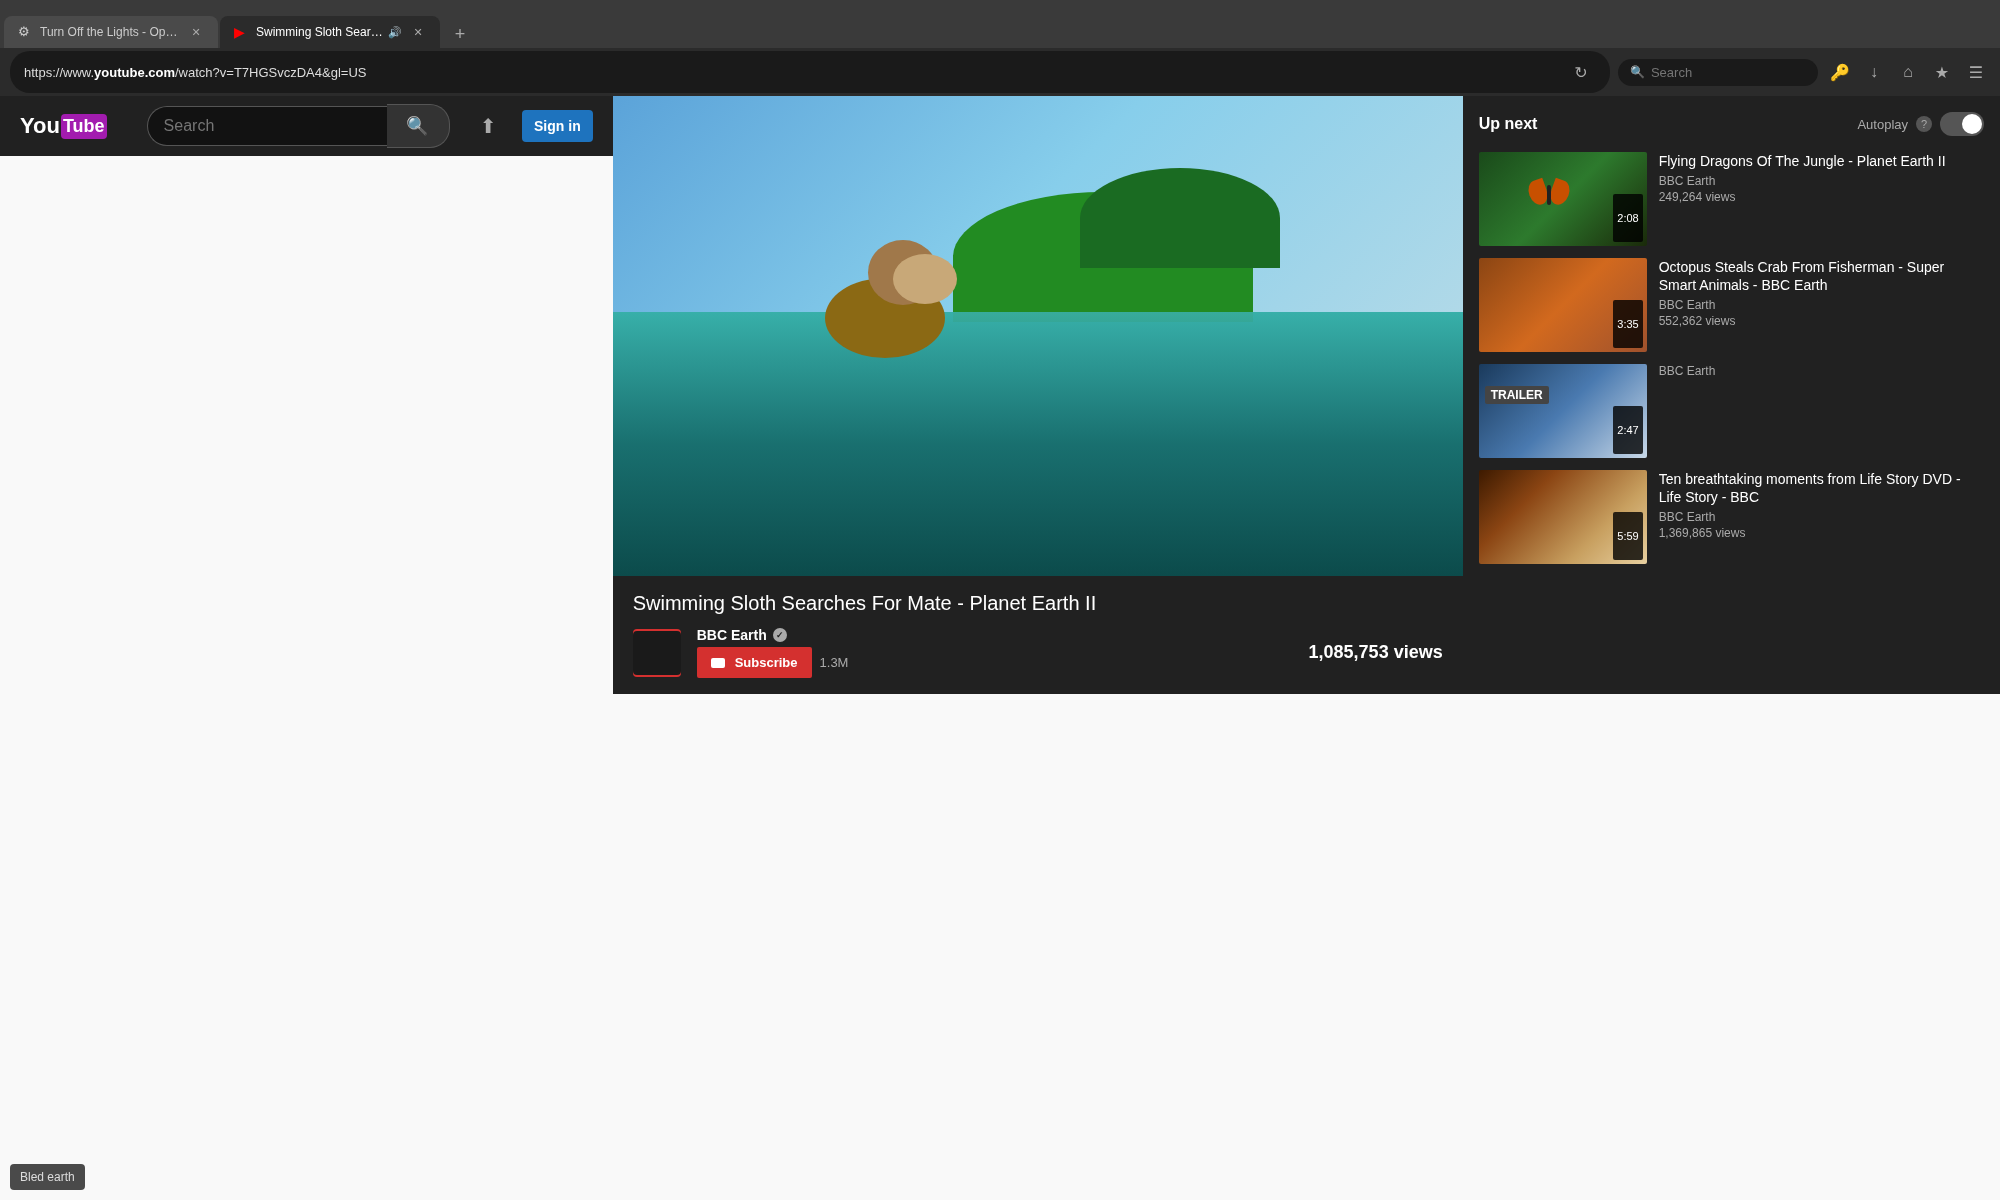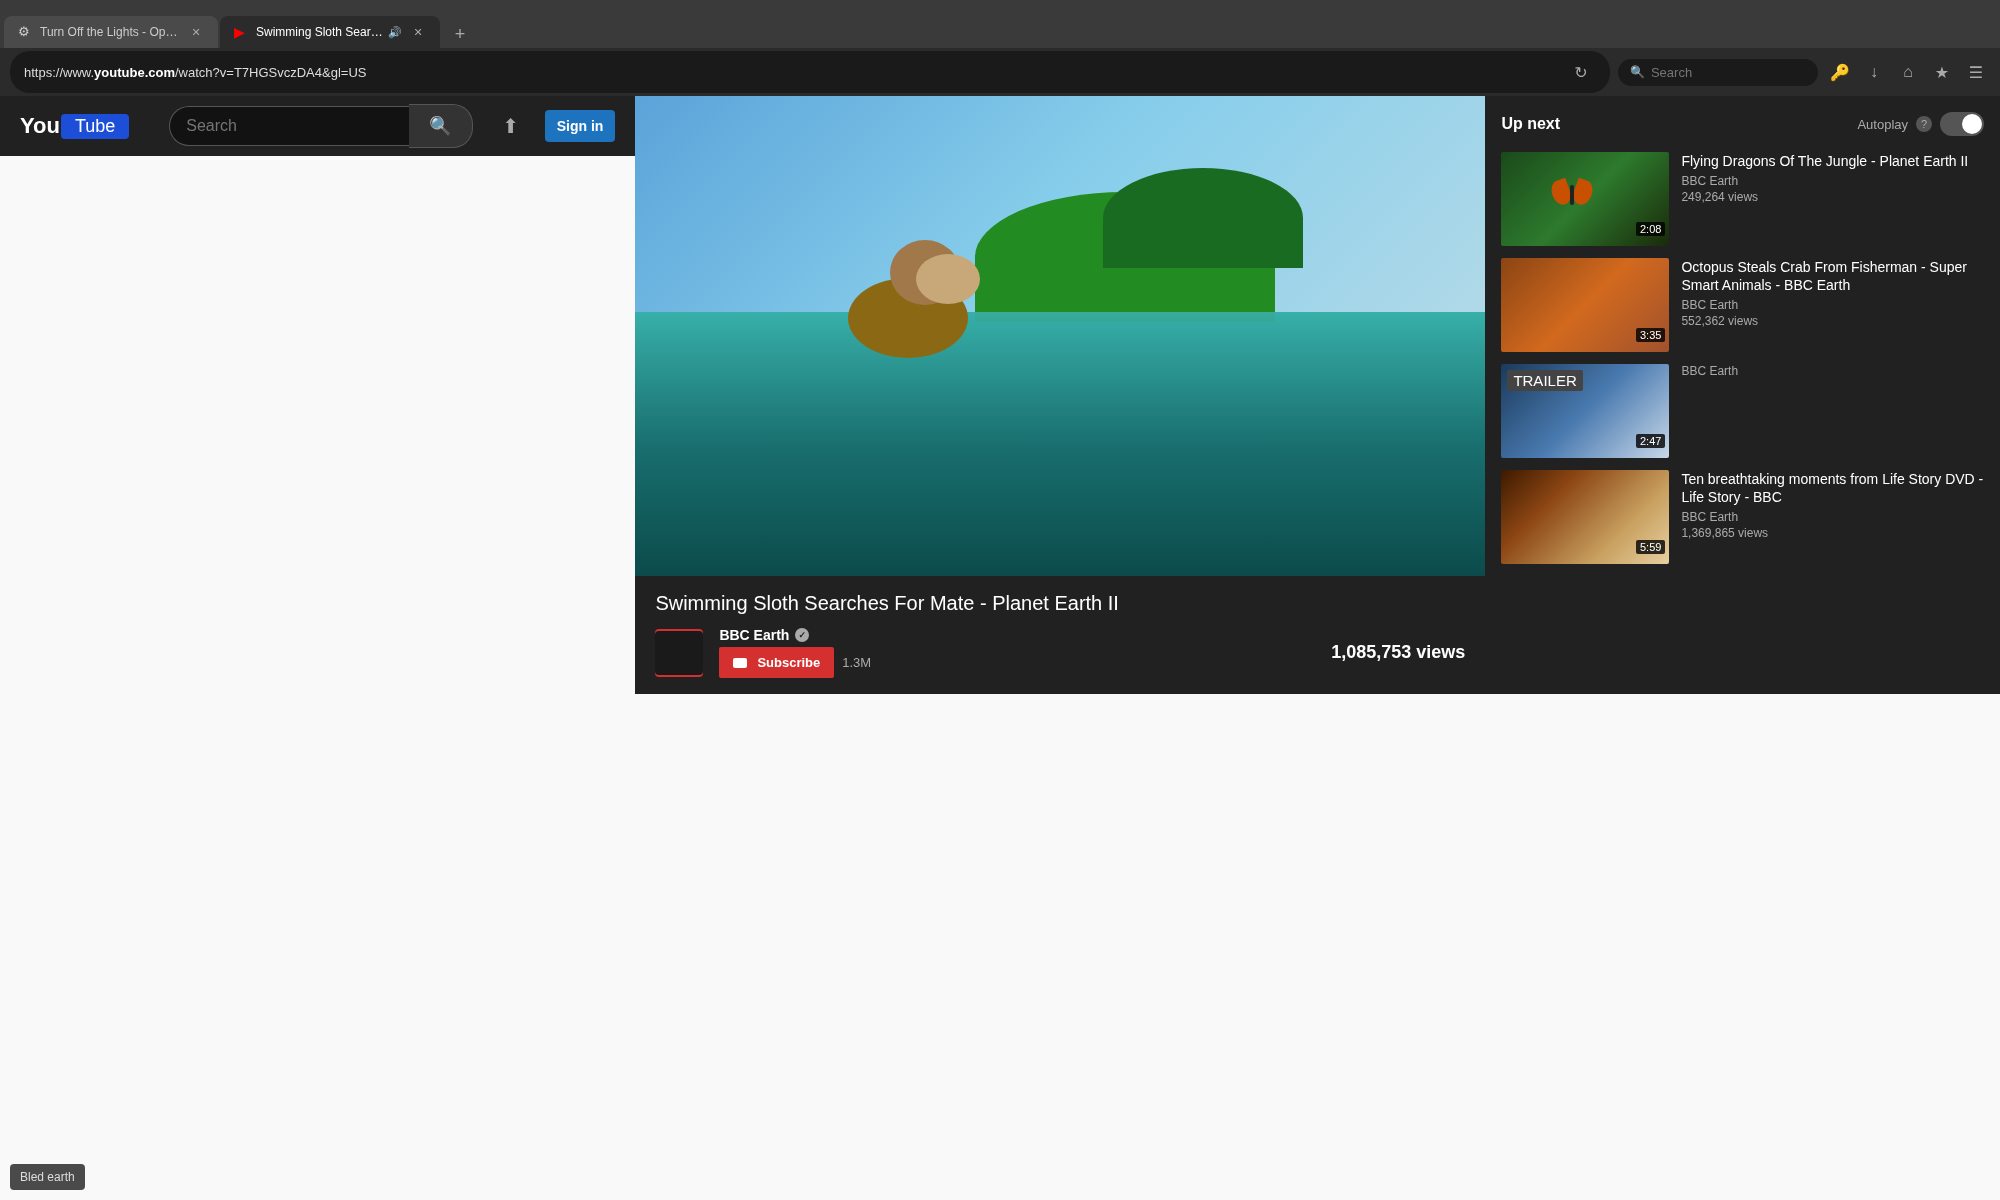--- a/index.html
+++ b/index.html
@@ -24,21 +24,21 @@
     .browser-search-container { display: flex; align-items: center; background: #1a1a1a; border-radius: 20px; padding: 6px 12px; min-width: 200px; }
     .browser-search-icon { font-size: 12px; color: #aaa; margin-right: 6px; }
     .browser-search-input { background: transparent; border: none; outline: none; color: #ddd; font-size: 13px; width: 140px; }
     .browser-actions { display: flex; align-items: center; gap: 6px; }
     .browser-action-btn { width: 28px; height: 28px; display: flex; align-items: center; justify-content: center; color: #aaa; cursor: pointer; font-size: 16px; }
 
     
     .yt-app { background: #f9f9f9; display: flex; flex-direction: row; }
     .yt-header { background: #212121; display: flex; align-items: center; padding: 0 20px; height: 60px; gap: 20px; }
     .yt-logo { display: flex; align-items: center; margin-right: 20px; }
-    .yt-logo-tube { background: #1d4ed8; color: white; padding: 2px 14px; border-radius: 4px; font-size: 18px; font-weight: normal; margin-left: 1px; }
+    .yt-logo-tube { background: #a21caf; color: white; padding: 2px 2px; border-radius: 4px; font-size: 18px; font-weight: bold; margin-left: 1px; }
     .yt-search-bar { display: flex; align-items: center; flex: 1; max-width: 640px; }
     .yt-search-input { flex: 1; padding: 10px 16px; font-size: 16px; border: 1px solid #555; border-right: none; border-radius: 20px 0 0 20px; background: #121212; color: #fff; outline: none; }
     .yt-search-btn { padding: 10px 20px; background: #333; border: 1px solid #555; border-left: none; border-radius: 0 20px 20px 0; cursor: pointer; color: #aaa; font-size: 18px; }
     .yt-header-actions { margin-left: auto; display: flex; align-items: center; gap: 16px; }
     .yt-upload-btn { width: 36px; height: 36px; display: flex; align-items: center; justify-content: center; color: #aaa; cursor: pointer; font-size: 20px; }
     .yt-sign-in-btn { background: #1e73be; color: white; border: none; padding: 8px 12px; border-radius: 4px; font-size: 14px; font-weight: bold; cursor: pointer; }
 
     
     .yt-content { display: flex; background: #212121; flex: 1; }
     .yt-main { flex: 0 0 850px; padding: 0; }
@@ -73,22 +73,22 @@
     .up-next-header { display: flex; align-items: center; justify-content: space-between; margin-bottom: 16px; }
     .up-next-label { color: #fff; font-size: 16px; font-weight: bold; }
     .autoplay-controls { display: flex; align-items: center; gap: 8px; }
     .autoplay-label { color: #aaa; font-size: 13px; }
     .autoplay-info { width: 16px; height: 16px; border-radius: 50%; background: #555; color: #aaa; font-size: 11px; display: flex; align-items: center; justify-content: center; cursor: pointer; }
     .autoplay-toggle { width: 44px; height: 24px; background: #555; border-radius: 12px; position: relative; cursor: pointer; }
     .autoplay-toggle-knob { width: 20px; height: 20px; background: #fff; border-radius: 50%; position: absolute; top: 2px; right: 2px; }
 
     .video-card { display: flex; gap: 12px; margin-bottom: 12px; cursor: pointer; }
     .video-card-thumb { flex: 0 0 168px; height: 94px; background: #333; border-radius: 2px; position: relative; overflow: hidden; }
-    .thumb-duration { position: absolute; bottom: 10px; right: 4px; background: rgba(0,0,0,0.8); color: #fff; font-size: 11px; padding: 1px 4px; border-radius: 2px; }
-    .thumb-badge { position: absolute; top: 6px; left: 6px; background: #444; color: #fff; font-size: 15px; padding: 2px 6px; border-radius: 2px; font-weight: normal; }
+    .thumb-duration { position: absolute; bottom: 4px; right: 4px; background: rgba(0,0,0,0.8); color: #fff; font-size: 11px; padding: 18px 4px; border-radius: 2px; }
+    .thumb-badge { position: absolute; top: 22px; left: 6px; background: #444; color: #fff; font-size: 12px; padding: 2px 6px; border-radius: 2px; font-weight: bold; }
     .video-card-info { flex: 1; }
     .video-card-title { color: #fff; font-size: 14px; font-weight: normal; margin-bottom: 4px; line-height: 1.3; }
     .video-card-channel { color: #aaa; font-size: 12px; margin-bottom: 2px; }
     .video-card-views { color: #aaa; font-size: 12px; }
 
     
     .thumb-1 { background: linear-gradient(135deg, #1a4a1a 0%, #2d7a2d 50%, #1a2a0a 100%); }
     .thumb-2 { background: linear-gradient(135deg, #8B4513 0%, #D2691E 50%, #A0522D 100%); }
     .thumb-3 { background: linear-gradient(135deg, #1a3a5c 0%, #4a7ab0 50%, #c8d8e8 100%); }
     .thumb-4 { background: linear-gradient(135deg, #3d1a00 0%, #8B4513 30%, #c8a060 70%, #e8d0a0 100%); }

